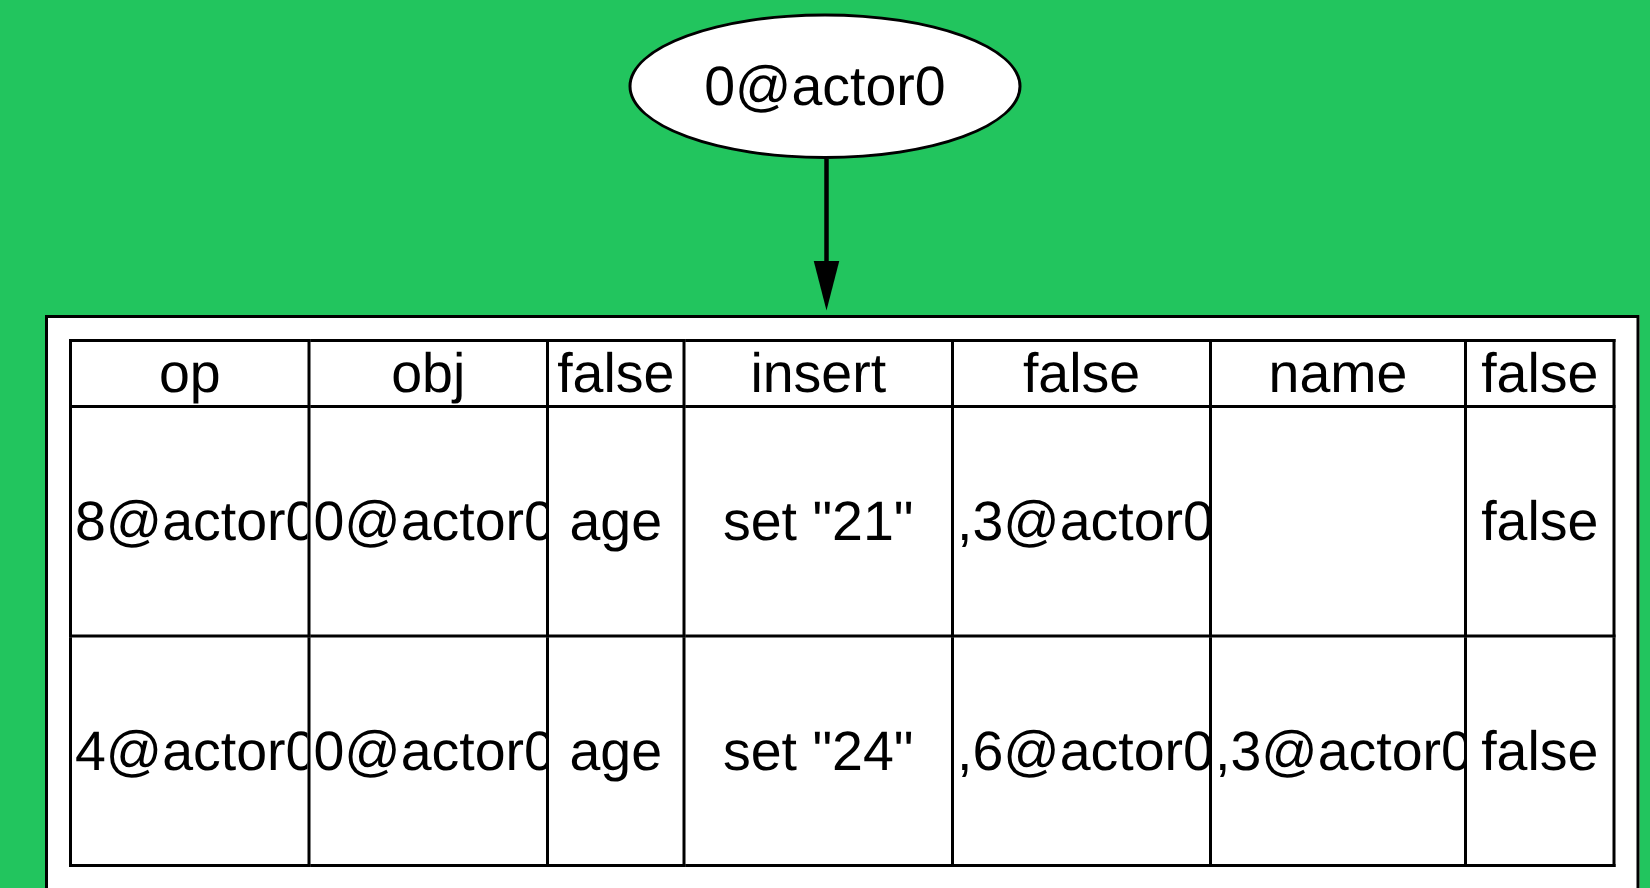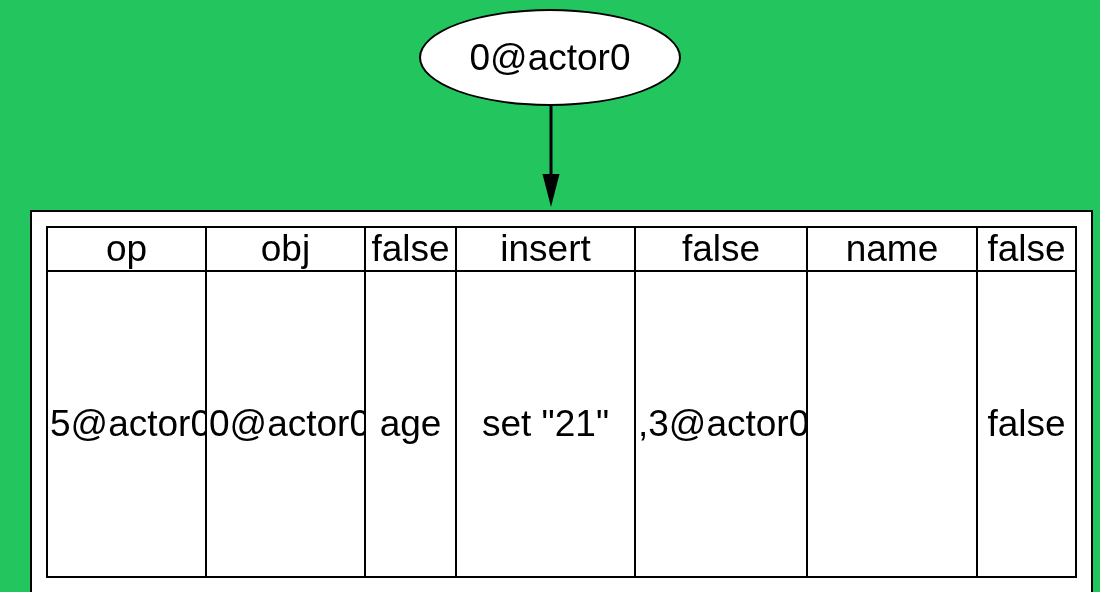--- a/index.html
+++ b/index.html
@@ -98,25 +98,34 @@
             <th>obj</th>
             <th>false</th>
             <th>insert</th>
             <th>false</th>
             <th>name</th>
             <th>false</th>
           </tr>
       </thead>
       <tbody id="table-body">
           <tr>
-            <td>5@actor0</td>
+            <td>8@actor0</td>
             <td>0@actor0</td>
             <td>age</td>
             <td>set "21"</td>
             <td>,3@actor0</td>
             <td></td>
+            <td>false</td>
+          </tr>
+          <tr>
+            <td>4@actor0</td>
+            <td>0@actor0</td>
+            <td>age</td>
+            <td>set "24"</td>
+            <td>,6@actor0</td>
+            <td>,3@actor0</td>
             <td>false</td>
           </tr>
         </tbody>
     </table>
   </div>
 
 </div>
 
 </body></html>

